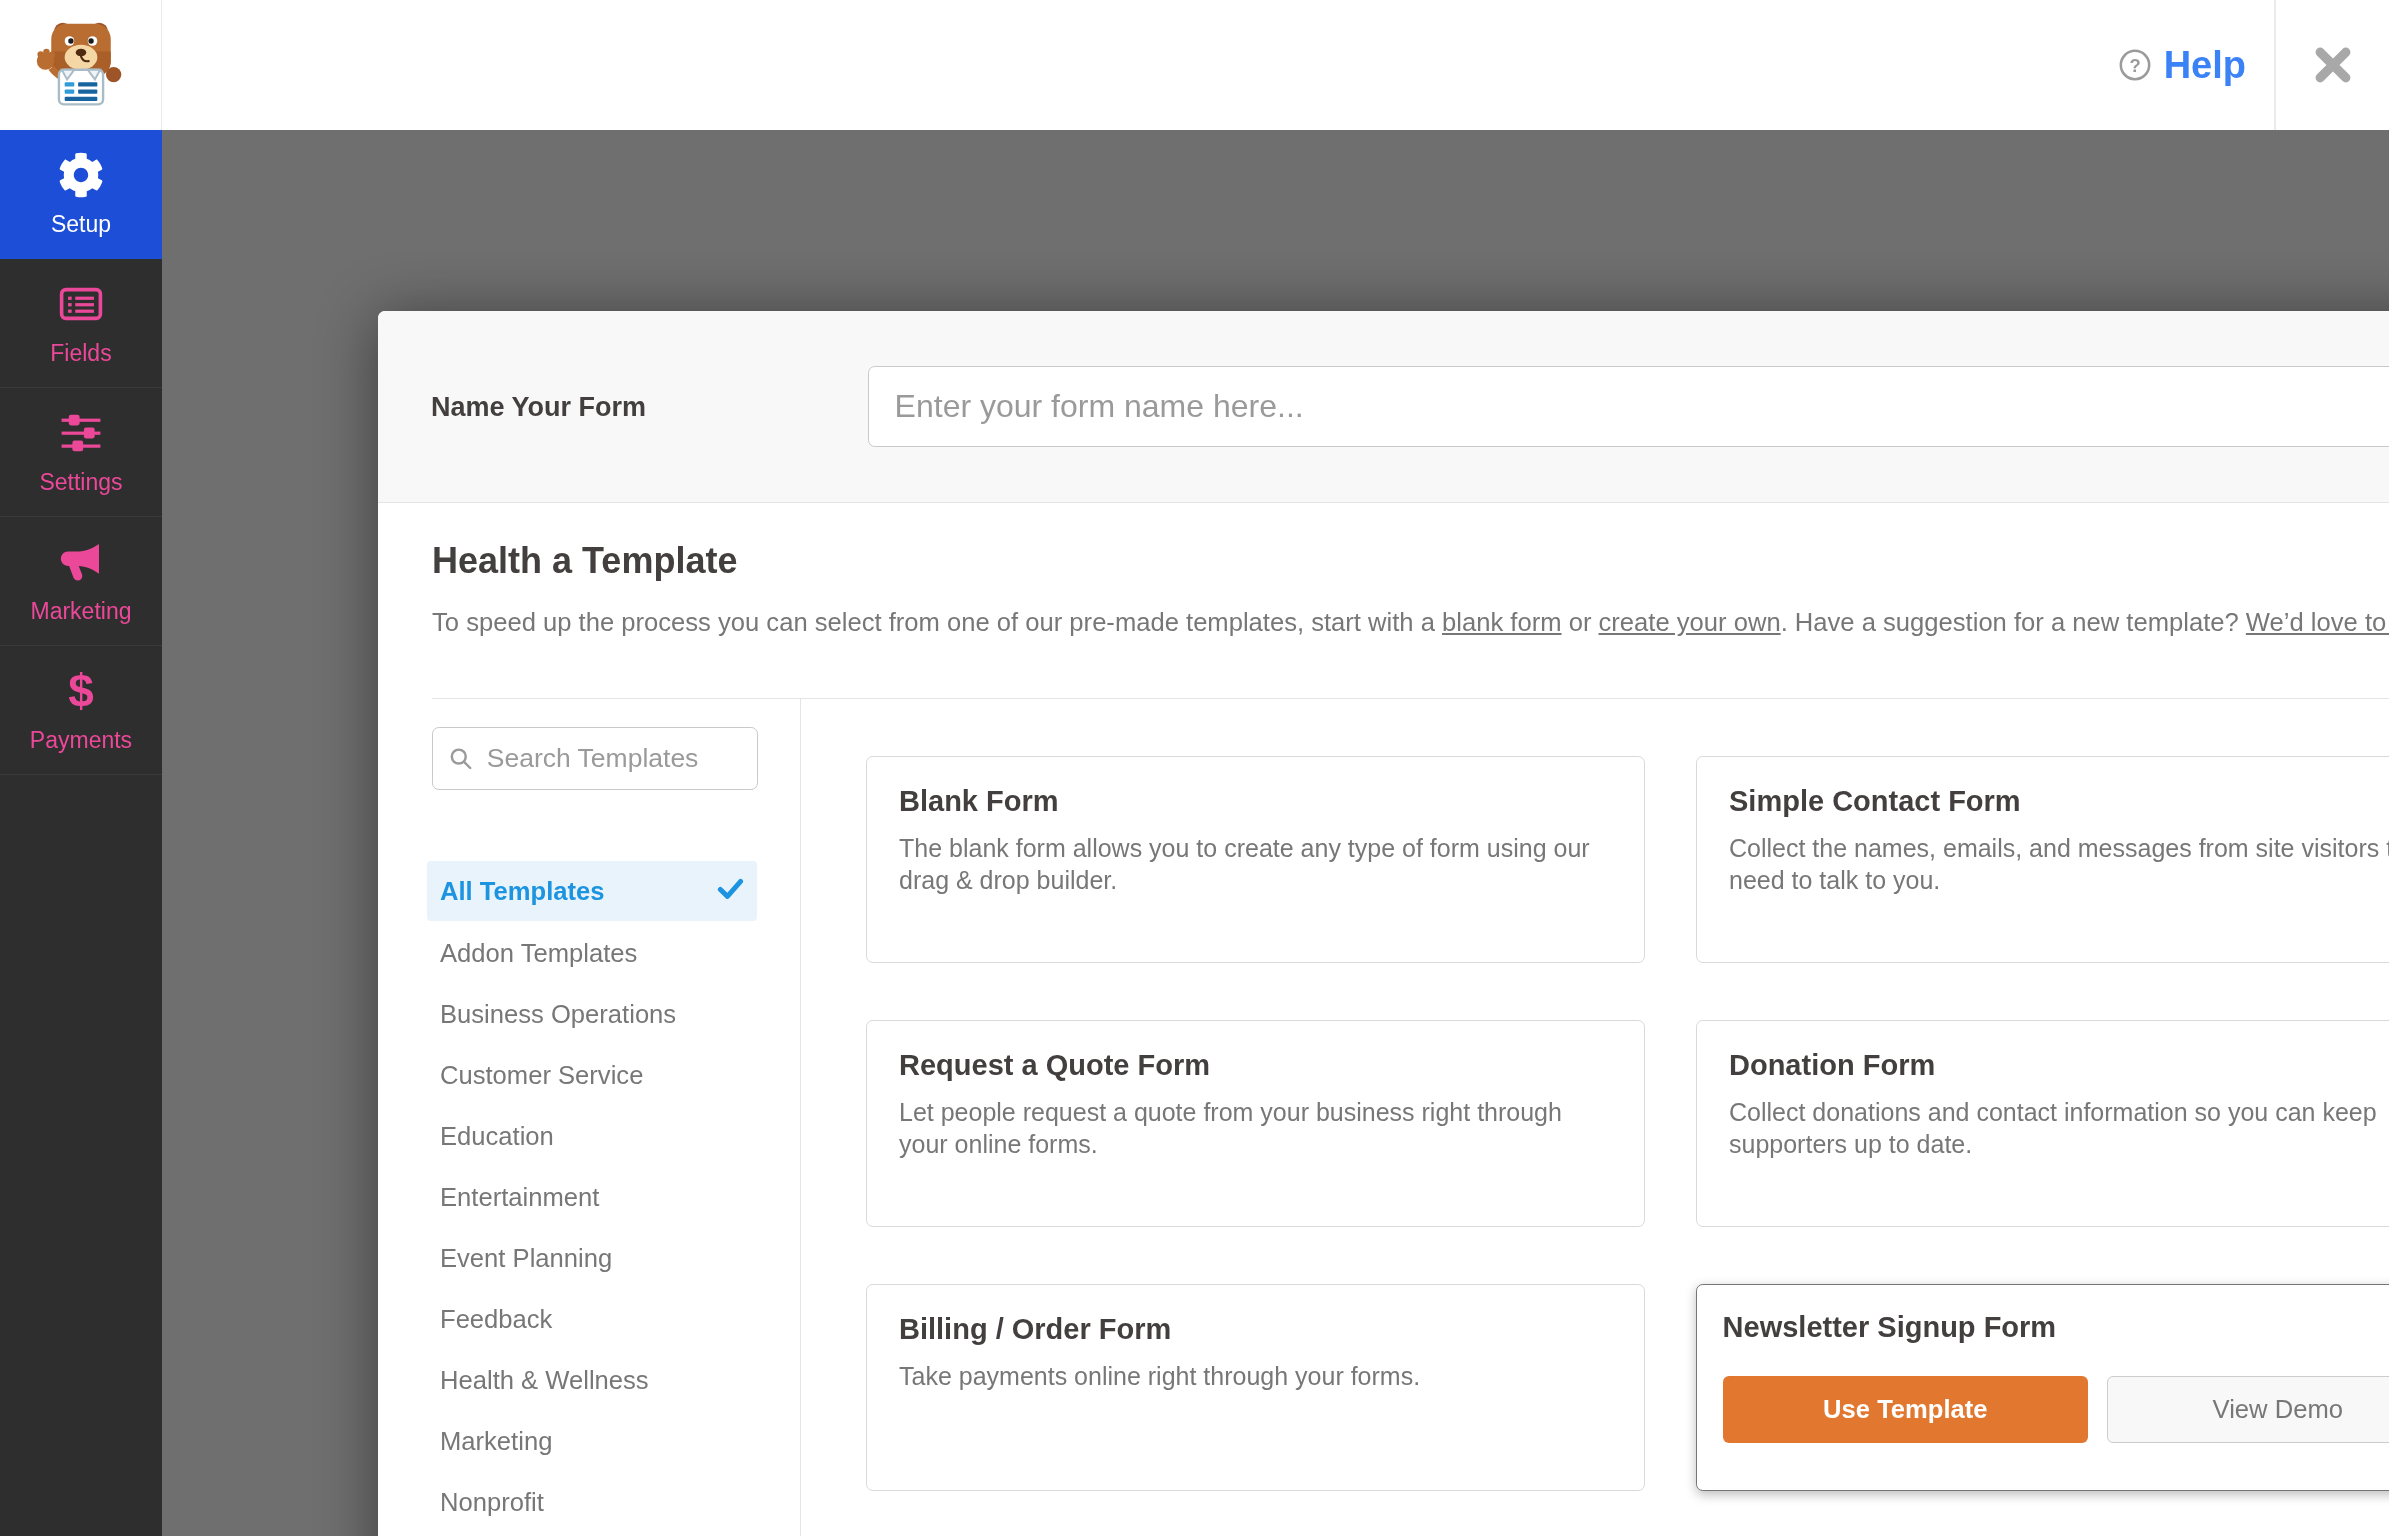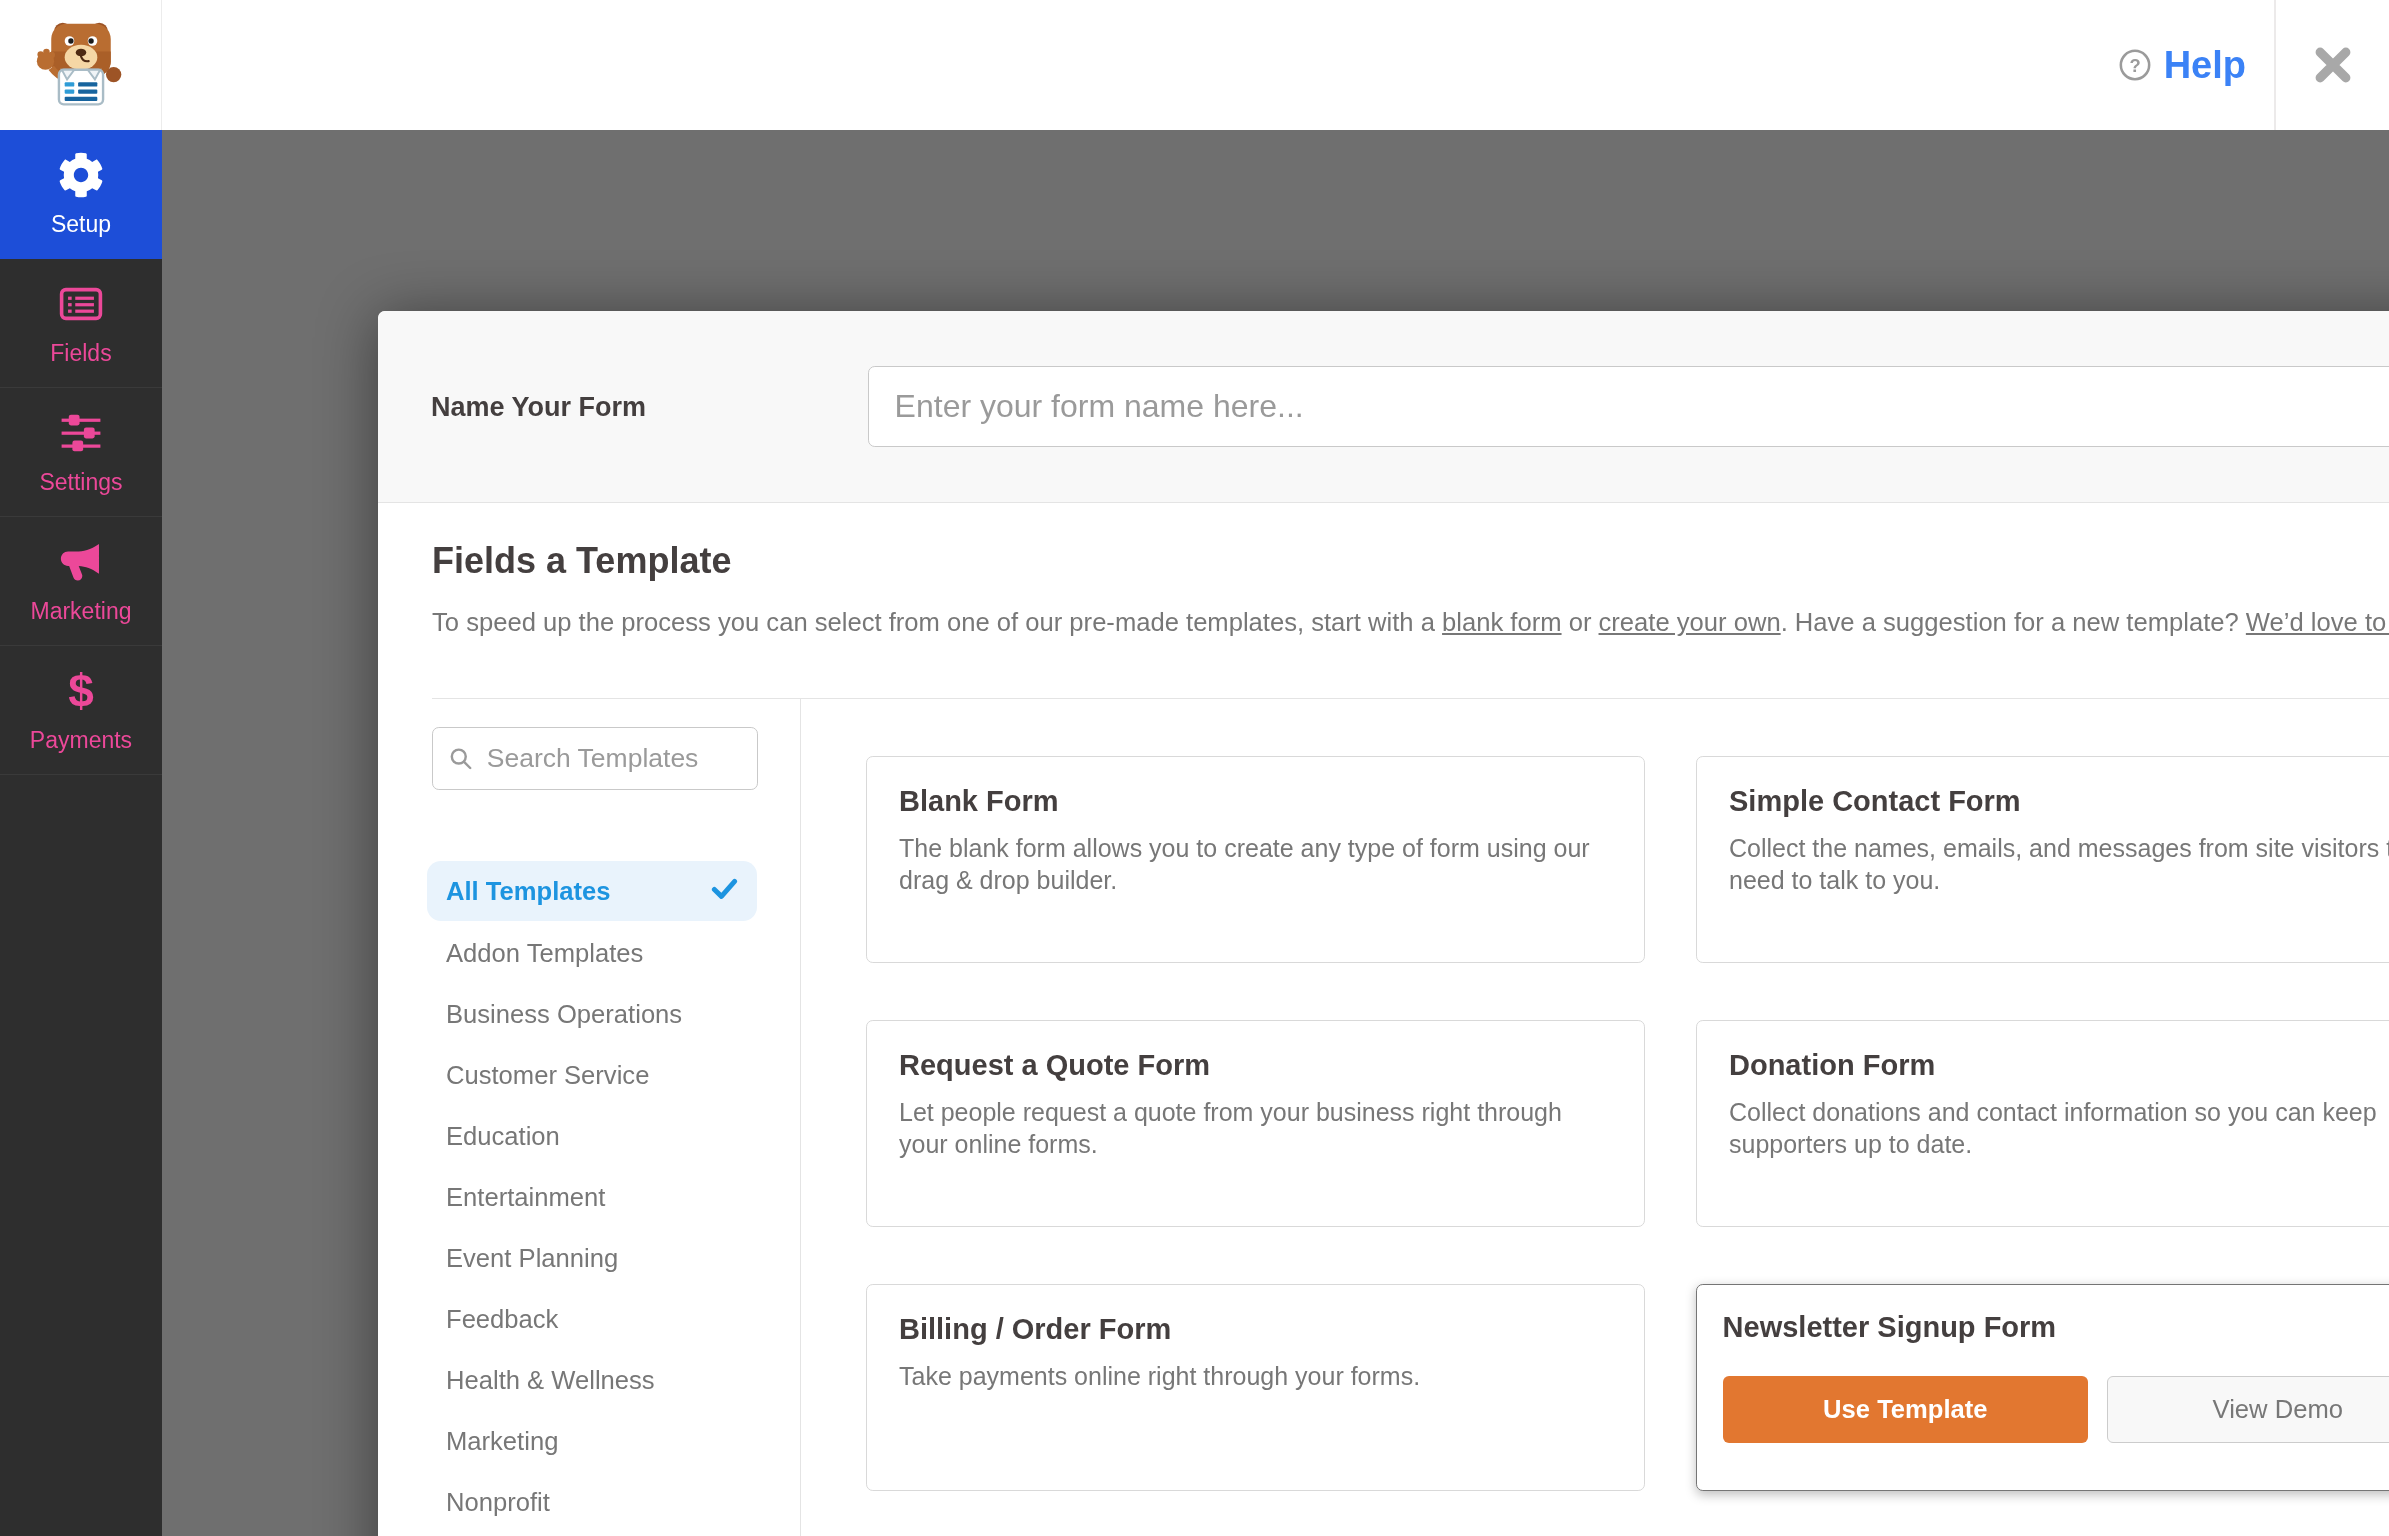--- a/index.html
+++ b/index.html
@@ -46,22 +46,22 @@
   .h-divider{position:absolute;left:54px;right:54px;top:387px;height:0.9px;background:#e4e4e4;}
   .v-divider{position:absolute;left:422px;top:387px;bottom:0;width:0.9px;background:#e4e4e4;}
 
   
   .search-box{position:absolute;left:54px;top:416px;width:326px;height:63px;border:0.9px solid #c9c9c9;
     border-radius:6.8px;display:flex;align-items:center;padding:0 15.4px;gap:11px;background:#fff;}
   .search-box input{border:none;outline:none;font-size:26.5px;color:#444;width:100%;
     font-family:"Liberation Sans",sans-serif;background:transparent;}
   .search-box input::placeholder{color:#9a9a9a;}
   .category-list{position:absolute;left:49px;top:550px;width:330px;}
-  .cat-item{height:61px;display:flex;align-items:center;padding:0 19px;font-size:25.6px;color:#777;
-    border-radius:14px;cursor:pointer;}
+  .cat-item{height:61px;display:flex;align-items:center;padding:0 13px;font-size:25.6px;color:#777;
+    border-radius:4px;cursor:pointer;}
   .cat-item.active{height:60px;margin-bottom:1.7px;background:#e9f3fc;color:#1d94e0;font-weight:700;
     justify-content:space-between;}
 
   
   .cards{position:absolute;left:488px;top:445px;width:1609px;display:grid;
     grid-template-columns:1fr 1fr;column-gap:51px;row-gap:57px;grid-auto-rows:207px;}
   .card{border:0.9px solid #d9d9d9;border-radius:6.8px;background:#fff;padding:25.6px 32px;cursor:pointer;overflow:hidden;}
   .card h3{margin:0;font-size:29px;font-weight:700;color:#443f3f;line-height:36px;}
   .card p{margin:13.7px 0 0;font-size:25px;line-height:32px;color:#777;}
   .card.hover{border:1.7px solid #757575;box-shadow:0 3.4px 10.2px rgba(0,0,0,.25);padding:24px 25.6px;}
@@ -177,21 +177,21 @@
   </nav>
 
 <div class="overlay">
   <div class="panel">
 
     <div class="panel-header">
       <h1>Name Your Form</h1>
       <input class="name-input" type="text" value="" placeholder="Enter your form name here..." style="">
     </div>
 
-    <h2 class="section-title">Fields a Template</h2>
+    <h2 class="section-title">Health a Template</h2>
     <div class="section-desc" id="section-desc"><span>To speed up the process you can select from one of our pre-made templates, start with a </span><span class="u">blank form</span><span> or </span><span class="u">create your own</span><span>. Have a suggestion for a new template? </span><span class="u">We’d love to hear it</span></div>
     <div class="h-divider"></div>
     <div class="v-divider"></div>
 
     <div class="search-box">
       <svg viewBox="0 0 24 24" width="29" height="29">
         <circle cx="10.2" cy="10.2" r="6.6" fill="none" stroke="#9a9a9a" stroke-width="2.3"></circle>
         <line x1="15.2" y1="15.2" x2="21" y2="21" stroke="#9a9a9a" stroke-width="2.3" stroke-linecap="round"></line>
       </svg>
       <input type="text" placeholder="Search Templates" style="">

